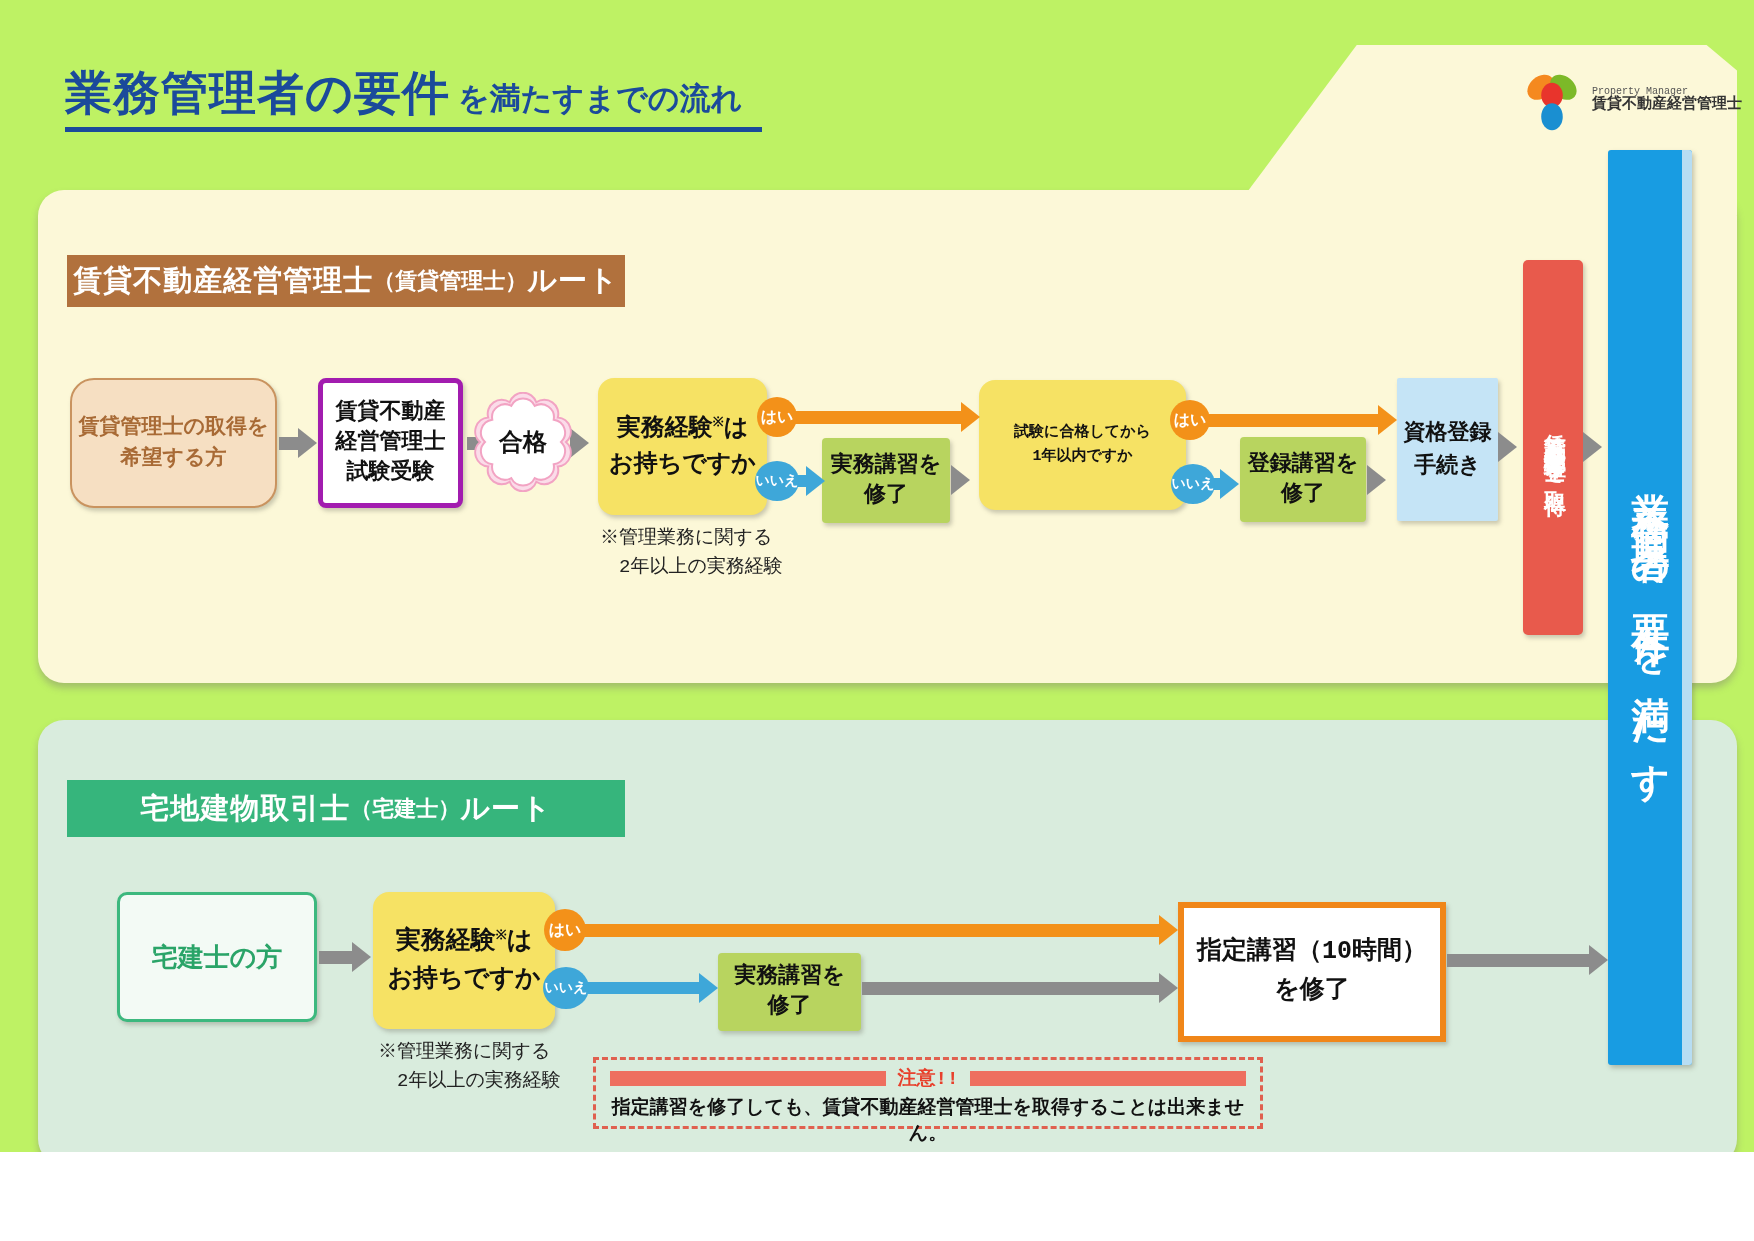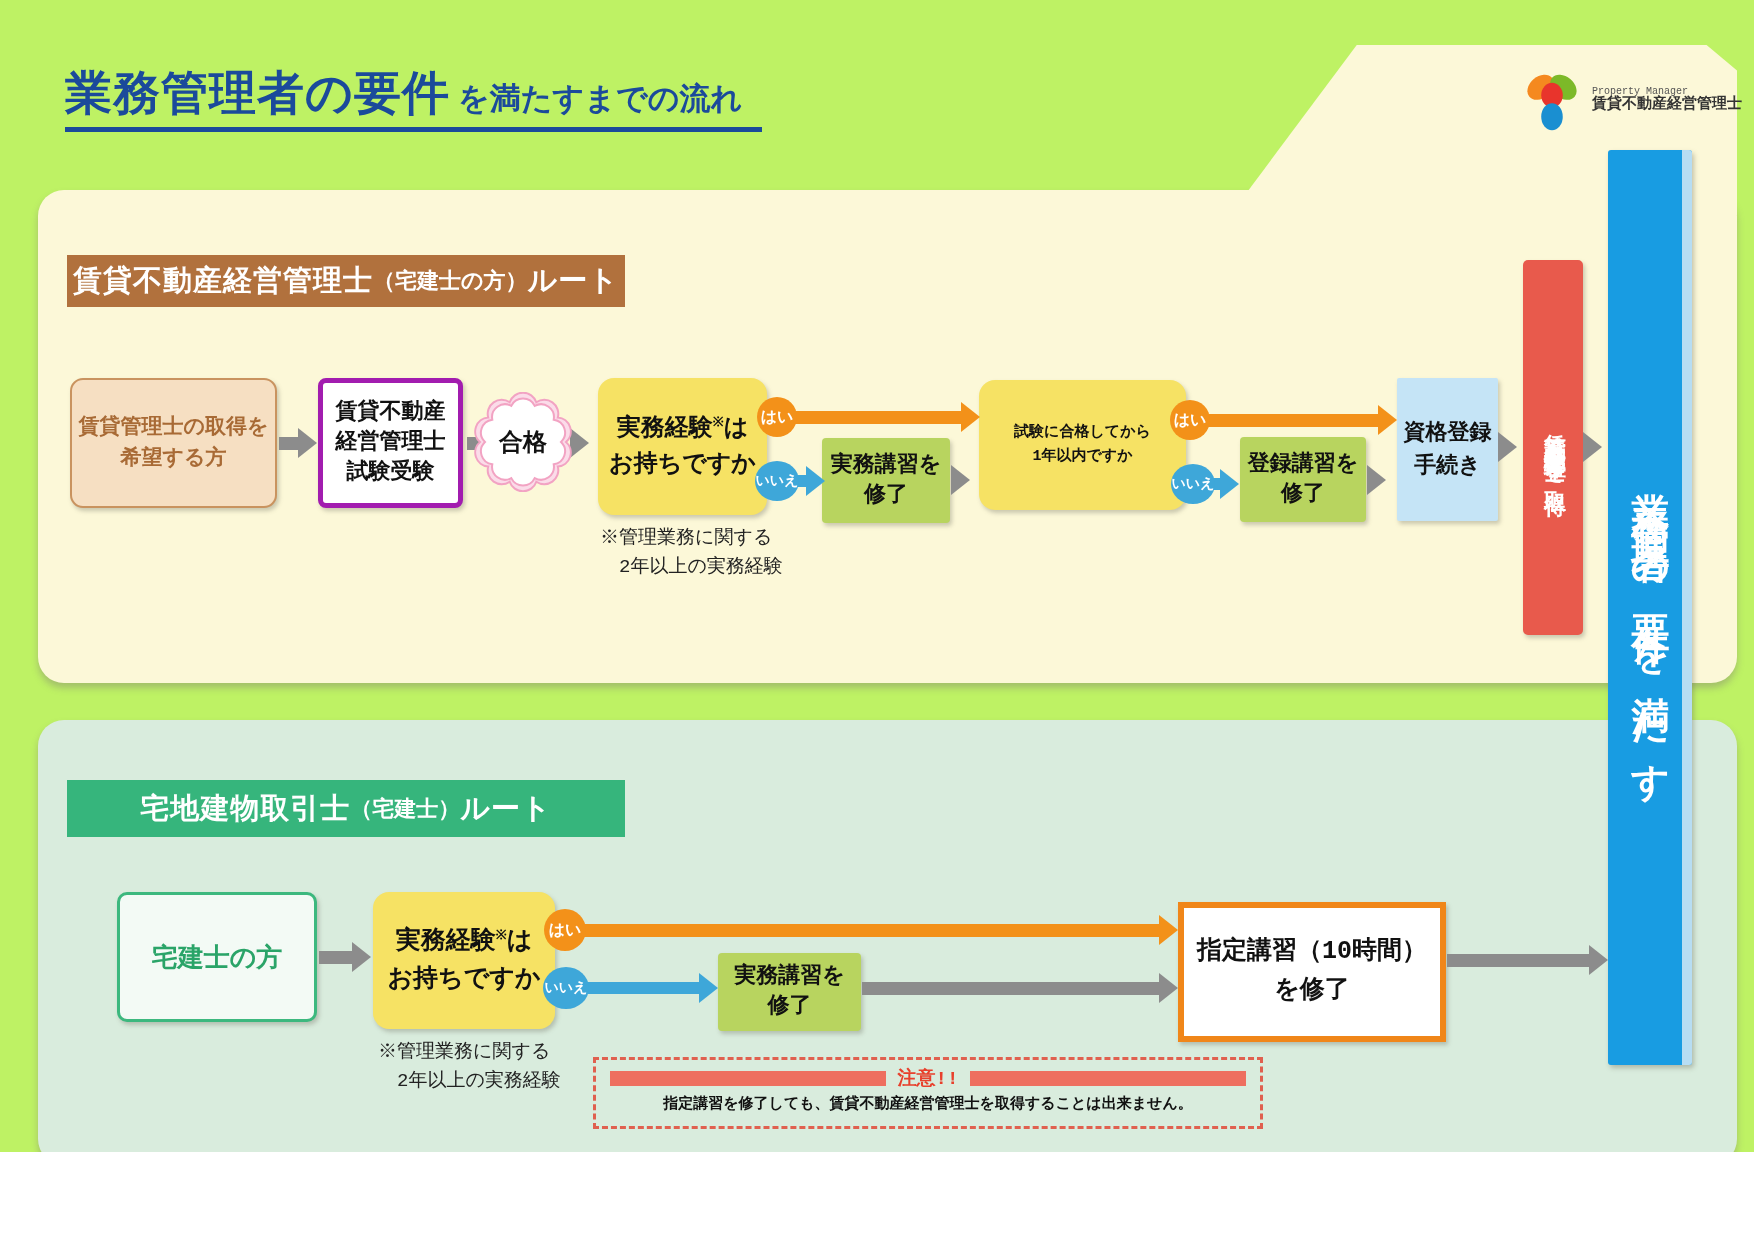--- a/index.html
+++ b/index.html
@@ -33,21 +33,21 @@
   .rh2{left:67px;top:780px;height:57px;background:#36b57c;text-align:right;}
   .rh-main,.rh-suffix{font-size:29px;letter-spacing:1px;}
   .rh-paren{font-size:22px;}
 
   
   .fbox{display:flex;flex-direction:column;align-items:center;justify-content:center;
         text-align:center;white-space:pre-line;font-weight:bold;z-index:2;
         box-shadow:2px 3px 4px rgba(110,110,95,.35);box-sizing:border-box;}
 
   .boxA{left:70px;top:378px;width:207px;height:130px;background:#f6dfc2;border:2px solid #c9935f;
-        border-radius:13px;color:#a86a35;font-size:21px;line-height:1.5;}
+        border-radius:24px;color:#a86a35;font-size:21px;line-height:1.5;}
   .boxB{left:318px;top:378px;width:145px;height:130px;background:#fff;border:5px solid #a21caf;
         border-radius:8px;color:#111;font-size:22px;line-height:1.35;}
   .qbox{background:#f6e264;border-radius:16px;color:#111;}
   .boxC{left:598px;top:378px;width:169px;height:137px;font-size:24px;line-height:1.5;}
   .boxD{left:979px;top:380px;width:207px;height:130px;font-size:15px;line-height:1.6;}
   .gbox{background:#b8d45f;border-radius:4px;color:#111;font-size:22px;line-height:1.35;}
   .gbox1{left:822px;top:438px;width:128px;height:85px;}
   .gbox2{left:1240px;top:437px;width:126px;height:85px;}
   .regbox{left:1397px;top:378px;width:101px;height:143px;background:#c5e4f6;color:#111;
         font-size:22px;line-height:1.5;border-radius:2px;}
@@ -97,21 +97,21 @@
         box-shadow:2px 3px 5px rgba(110,110,95,.4);}
   .bluebar-strip{position:absolute;right:0;top:0;width:10px;height:100%;background:#b7ddf3;border-radius:0 3px 3px 0;}
   .bluebar .vtext{font-size:38px;letter-spacing:13px;transform:translate(-56%,-44%);}
 
   
   .caution{left:593px;top:1057px;width:670px;height:72px;border:3px dashed #e0604f;z-index:2;
         box-sizing:border-box;padding:7px 14px 0;}
   .caution-row1{display:flex;align-items:center;gap:12px;height:22px;}
   .caution-bar{flex:1;height:15px;background:#ee6f5f;}
   .caution-label{color:#e8402c;font-weight:bold;font-size:19px;white-space:nowrap;}
-  .caution-text{text-align:center;font-size:15px;font-weight:bold;color:#111;margin-top:5px;letter-spacing:0px;}
+  .caution-text{text-align:center;font-size:19px;font-weight:bold;color:#111;margin-top:5px;letter-spacing:0px;}
 </style>
 </head>
 <body>
 
 <div class="page">
 
   <div class="abs panel1"></div>
   <div class="abs panel1-ext"></div>
   <div class="abs panel2"></div>
 
@@ -127,21 +127,21 @@
     <ellipse cx="30" cy="22" rx="9.5" ry="11" fill="#e8342c"></ellipse>
     <ellipse cx="30" cy="41" rx="9.5" ry="12" fill="#1a8fd1"></ellipse>
   </svg>
   <div class="abs logo-text" style="z-index:2;">
     <div class="logo-en">Property Manager</div>
     <div class="logo-jp">賃貸不動産経営管理士</div>
   </div>
 
   <div class="abs route-header rh1">
     <span class="rh-main">賃貸不動産経営管理士</span>
-    <span class="rh-paren">（宅建士の方）</span>
+    <span class="rh-paren">（賃貸管理士）</span>
     <span class="rh-suffix">ルート</span>
   </div>
 
   <div class="abs fbox boxA">賃貸管理士の取得を
 希望する方</div>
   <div class="abs arr" style="left:279px;top:428px;width:38px;">
       <i class="shaft"></i>
       <i class="tip"></i>
     </div>
   <div class="abs fbox boxB">賃貸不動産

